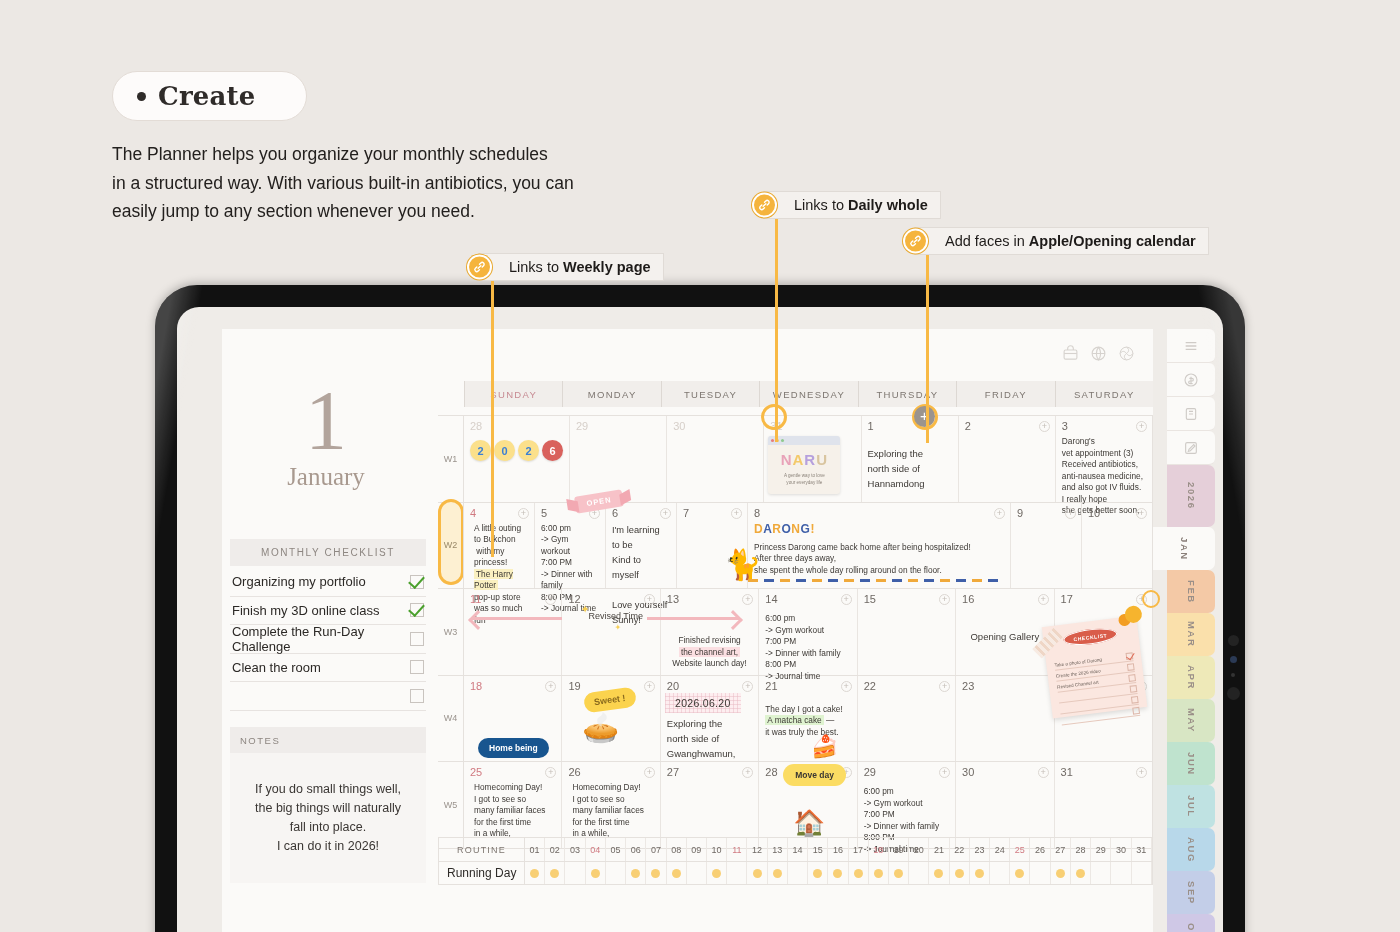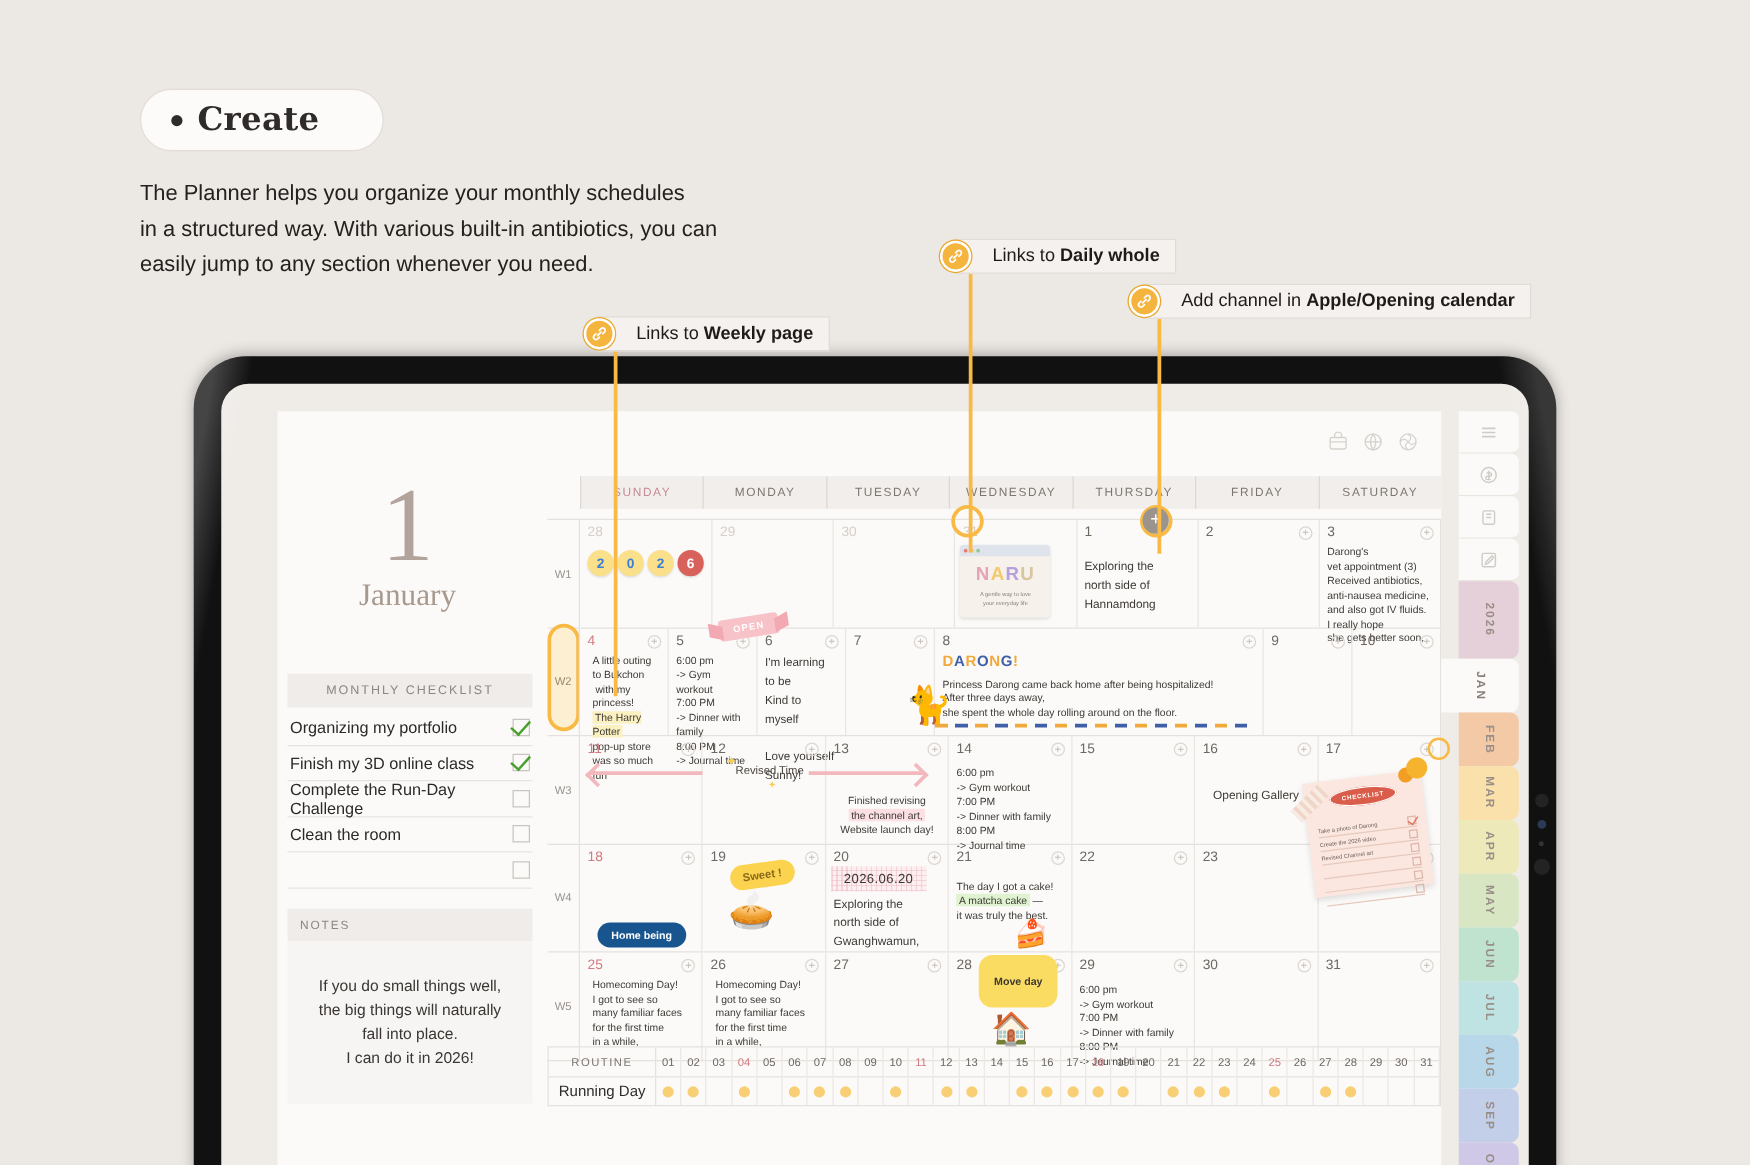--- a/index.html
+++ b/index.html
@@ -325,21 +325,21 @@
 <div class="leader" style="left:775px; top:219px; height:223px;"></div>
 
 <div class="callout" style="left:914px; top:227px;">
   <span class="lnk">
     <svg viewBox="0 0 24 24" fill="none" stroke="#fff" stroke-width="2.6" stroke-linecap="round">
       <path d="M9.5 14.5 14.5 9.5"></path>
         <path d="M12 7 14.5 4.5a3.5 3.5 0 0 1 5 5L17 12"></path>
       <path d="M12 17 9.5 19.5a3.5 3.5 0 0 1-5-5L7 12"></path>
     </svg>
   </span>
-  <span><span>Add channel in </span><b>Apple/Opening calendar</b></span>
+  <span><span>Add faces in </span><b>Apple/Opening calendar</b></span>
 </div>
 <div class="leader" style="left:926px; top:255px; height:188px;"></div>
 
 <div class="tablet">
   <div class="camdots">
       <i class="a"></i>
       <i class="b"></i>
       <i class="c"></i>
       <i class="d"></i>
     </div>
@@ -653,21 +653,21 @@
 for the first time
 in a while,</div>
             </div>
             <div class="cell">
               <div class="dnum">27</div>
               <div class="plus">+</div>
             </div>
             <div class="cell" style="overflow:visible">
               <div class="dnum">28</div>
               <div class="plus">+</div>
-              <div class="bubble bub-y" style="left:24px;top:2px;padding:16px 12px;font-size:8.5px">Move day</div>
+              <div class="bubble bub-y" style="left:24px;top:2px;padding:6px 12px;font-size:8.5px">Move day</div>
               <span class="house" style="left:34px;top:46px">🏠</span>
             </div>
             <div class="cell">
               <div class="dnum">29</div>
               <div class="plus">+</div>
               <div class="evt" style="margin-top:8px">6:00 pm
 -&gt; Gym workout
 7:00 PM
 -&gt; Dinner with family
 8:00 PM

